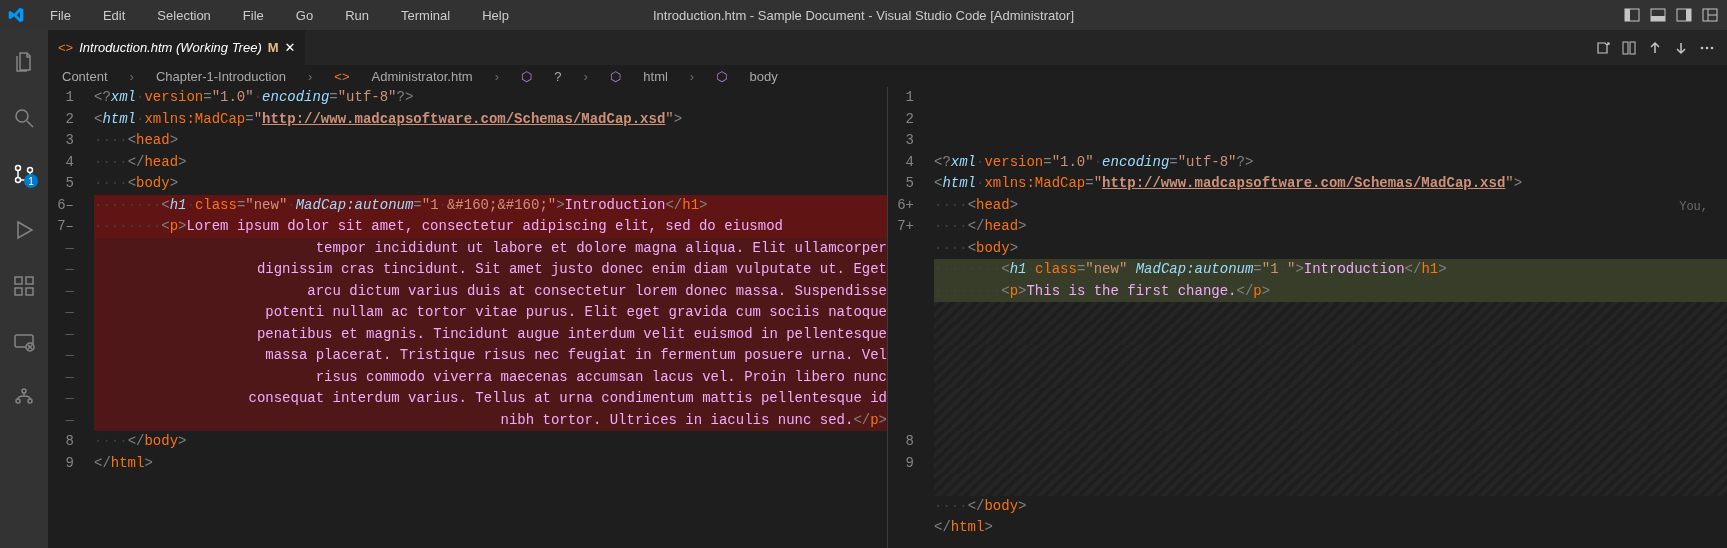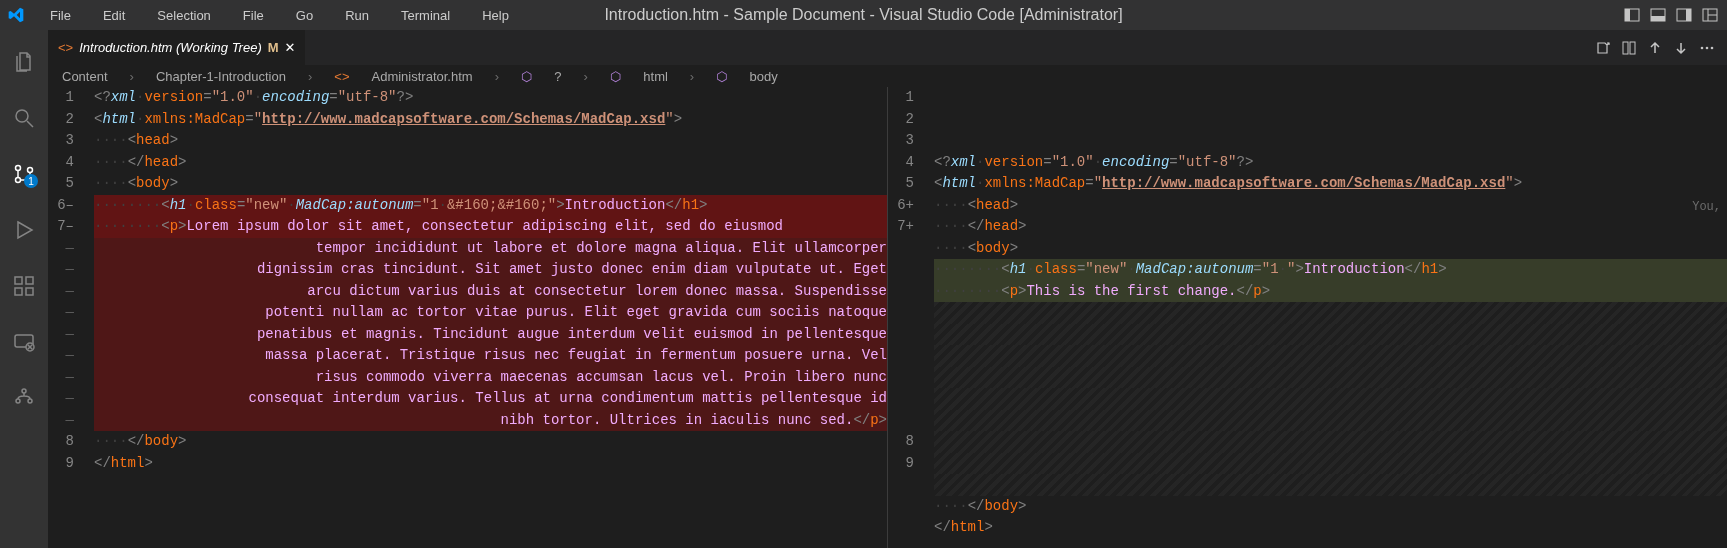--- a/index.html
+++ b/index.html
@@ -29,21 +29,21 @@
 .menubar { display: flex; gap: 12px; }
 .menu-item {
   padding: 4px 10px;
   cursor: pointer;
 }
 .title-center {
   position: absolute;
   left: 50%;
   transform: translateX(-50%);
   color: #cccccc;
-  font-size: 16px;
+  font-size: 13px;
 }
 .title-right {
   margin-left: auto;
   display: flex;
   gap: 8px;
   align-items: center;
 }
 .layout-icon {
   width: 18px; height: 18px;
   display: inline-flex;
@@ -175,21 +175,21 @@
 }
 .ws { color: #404040; }
 .c-punct { color: #808080; }
 .c-tag { color: #f97316; }
 .c-attr { color: #9cdcfe; font-style: italic; }
 .c-str { color: #ce9178; }
 .c-link { color: #ce9178; text-decoration: underline; font-weight: bold; }
 .c-text { color: #f0abfc; }
 .author {
   position: absolute;
-  right: 6px;
+  right: 19px;
   top: 110px;
   color: #6c6c6c;
   font-size: 12px;
 }
 svg { display: block; }
 </style>
 </head>
 <body>
 
 <div class="titlebar">

